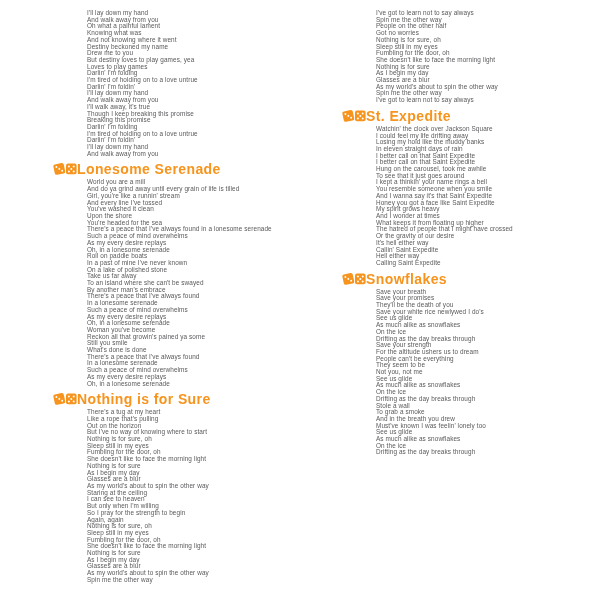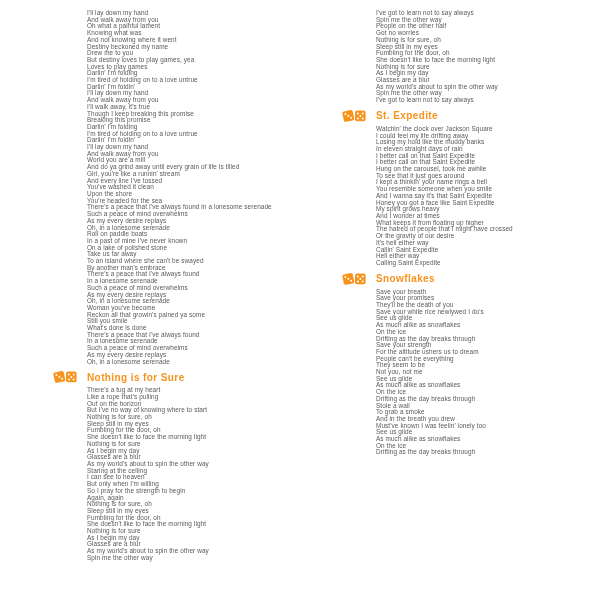--- a/index.html
+++ b/index.html
@@ -36,22 +36,21 @@
   .song-header {
     display: flex;
     align-items: center;
     margin-top: 5px;
     margin-bottom: 3px;
     height: 14px;
   }
   .song-title {
     color: #f7941d;
     font-weight: bold;
-    font-size: 10px;
-    margin-left: 10px;
+    font-size: 14px;
     letter-spacing: 0.4px;
     white-space: nowrap;
   }
   .dice-icon {
     width: 24px;
     height: 14px;
     flex: 0 0 24px;
   }
 </style>
 </head>
@@ -79,20 +78,37 @@
           <div class="line">Though I keep breaking this promise</div>
           <div class="line">Breaking this promise</div>
           <div class="line">Darlin' I'm folding</div>
           <div class="line">I'm tired of holding on to a love untrue</div>
           <div class="line">Darlin' I'm foldin'</div>
           <div class="line">I'll lay down my hand</div>
           <div class="line">And walk away from you</div>
         </div>
       </div>
       <div class="block song-block">
+        <div class="song-header">
+          <svg viewBox="0 0 24 14" class="dice-icon">
+            <g transform="rotate(-12 6.2 7)">
+              <rect x="1" y="1.6" width="10.6" height="10.6" rx="2" fill="#f7941d"></rect>
+              <circle cx="3.9" cy="4.4" r="1" fill="#fff"></circle>
+              <circle cx="6.3" cy="6.9" r="1" fill="#fff"></circle>
+              <circle cx="8.7" cy="9.4" r="1" fill="#fff"></circle>
+            </g>
+            <rect x="13" y="1.6" width="10.6" height="10.6" rx="2" fill="#f7941d"></rect>
+            <circle cx="15.9" cy="4.4" r="1" fill="#fff"></circle>
+            <circle cx="20.7" cy="4.4" r="1" fill="#fff"></circle>
+            <circle cx="18.3" cy="6.9" r="1" fill="#fff"></circle>
+            <circle cx="15.9" cy="9.4" r="1" fill="#fff"></circle>
+            <circle cx="20.7" cy="9.4" r="1" fill="#fff"></circle>
+          </svg>
+          <span class="song-title">Lonesome Serenade</span>
+        </div>
         <div class="lyrics">
           <div class="line">World you are a mill</div>
           <div class="line">And do ya grind away until every grain of life is tilled</div>
           <div class="line">Girl, you're like a runnin' stream</div>
           <div class="line">And every line I've tossed</div>
           <div class="line">You've washed it clean</div>
           <div class="line">Upon the shore</div>
           <div class="line">You're headed for the sea</div>
           <div class="line">There's a peace that I've always found in a lonesome serenade</div>
           <div class="line">Such a peace of mind overwhelms</div>

